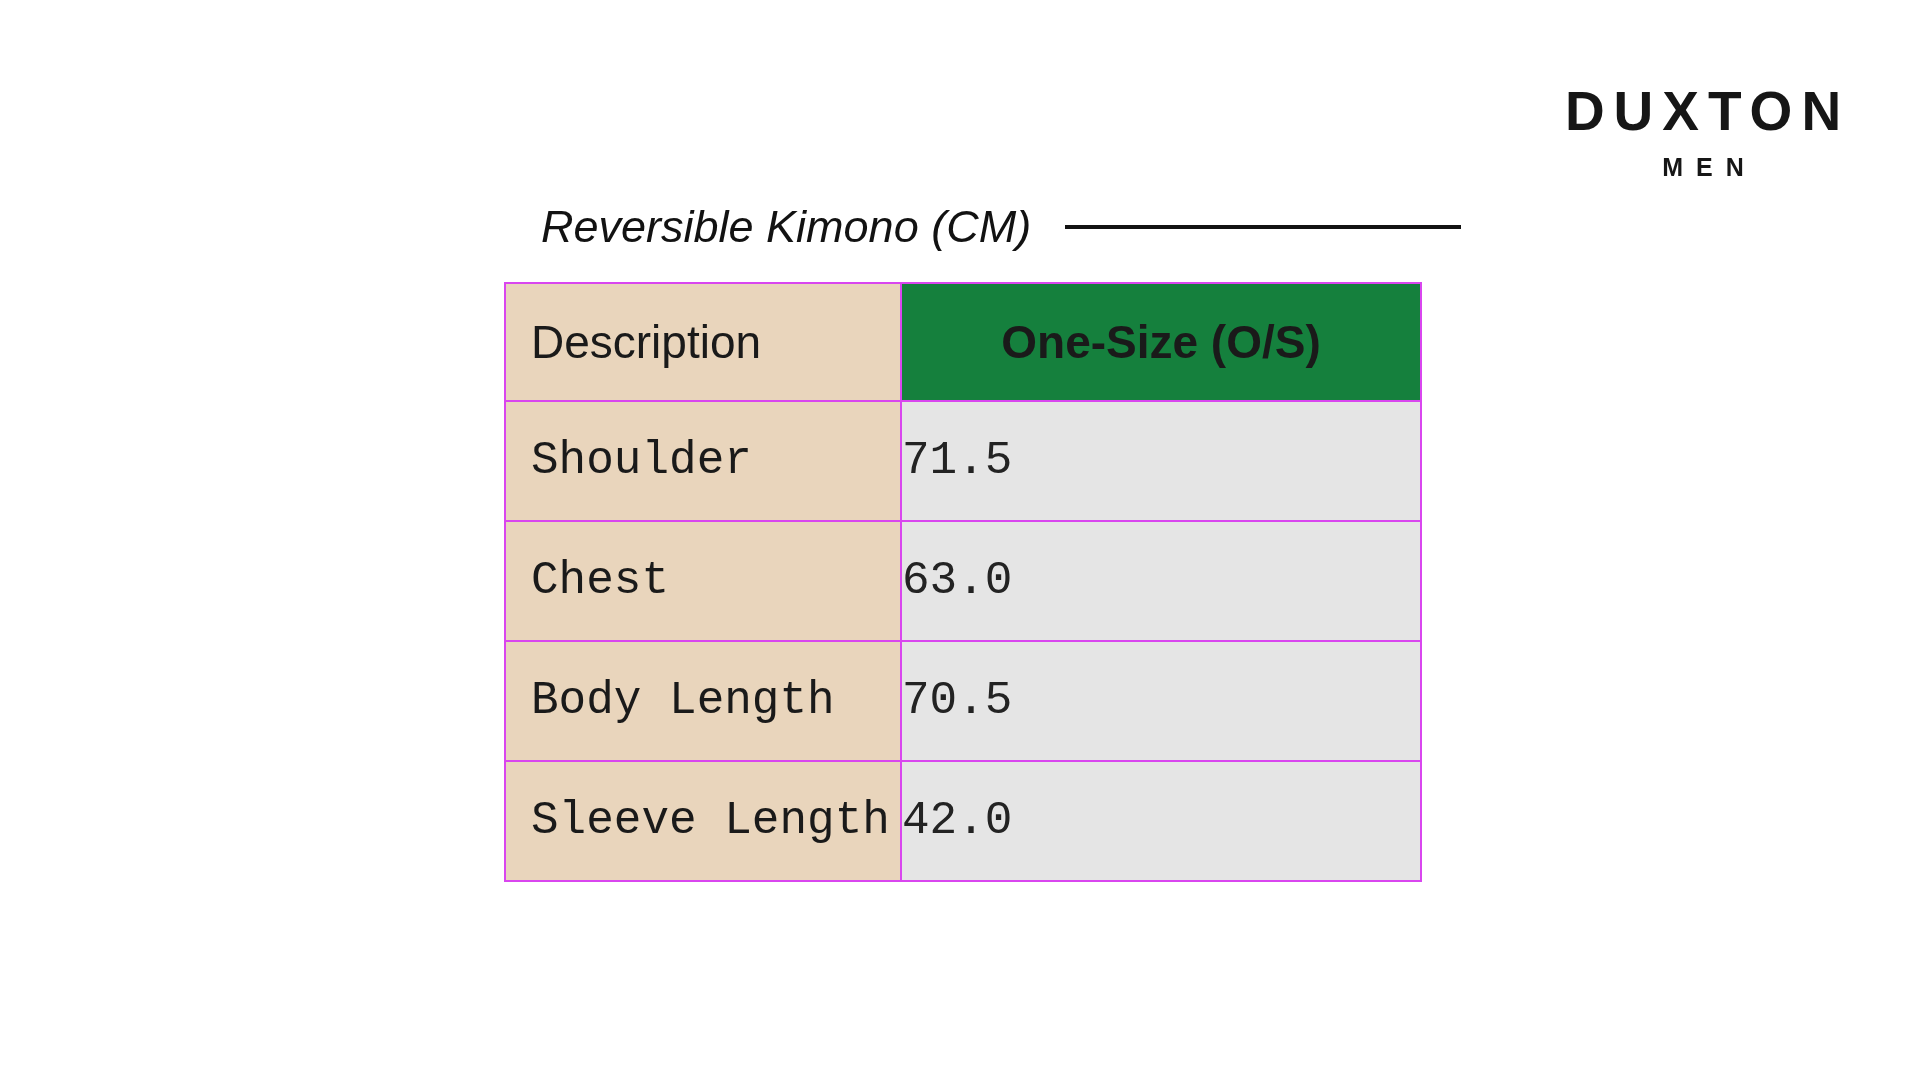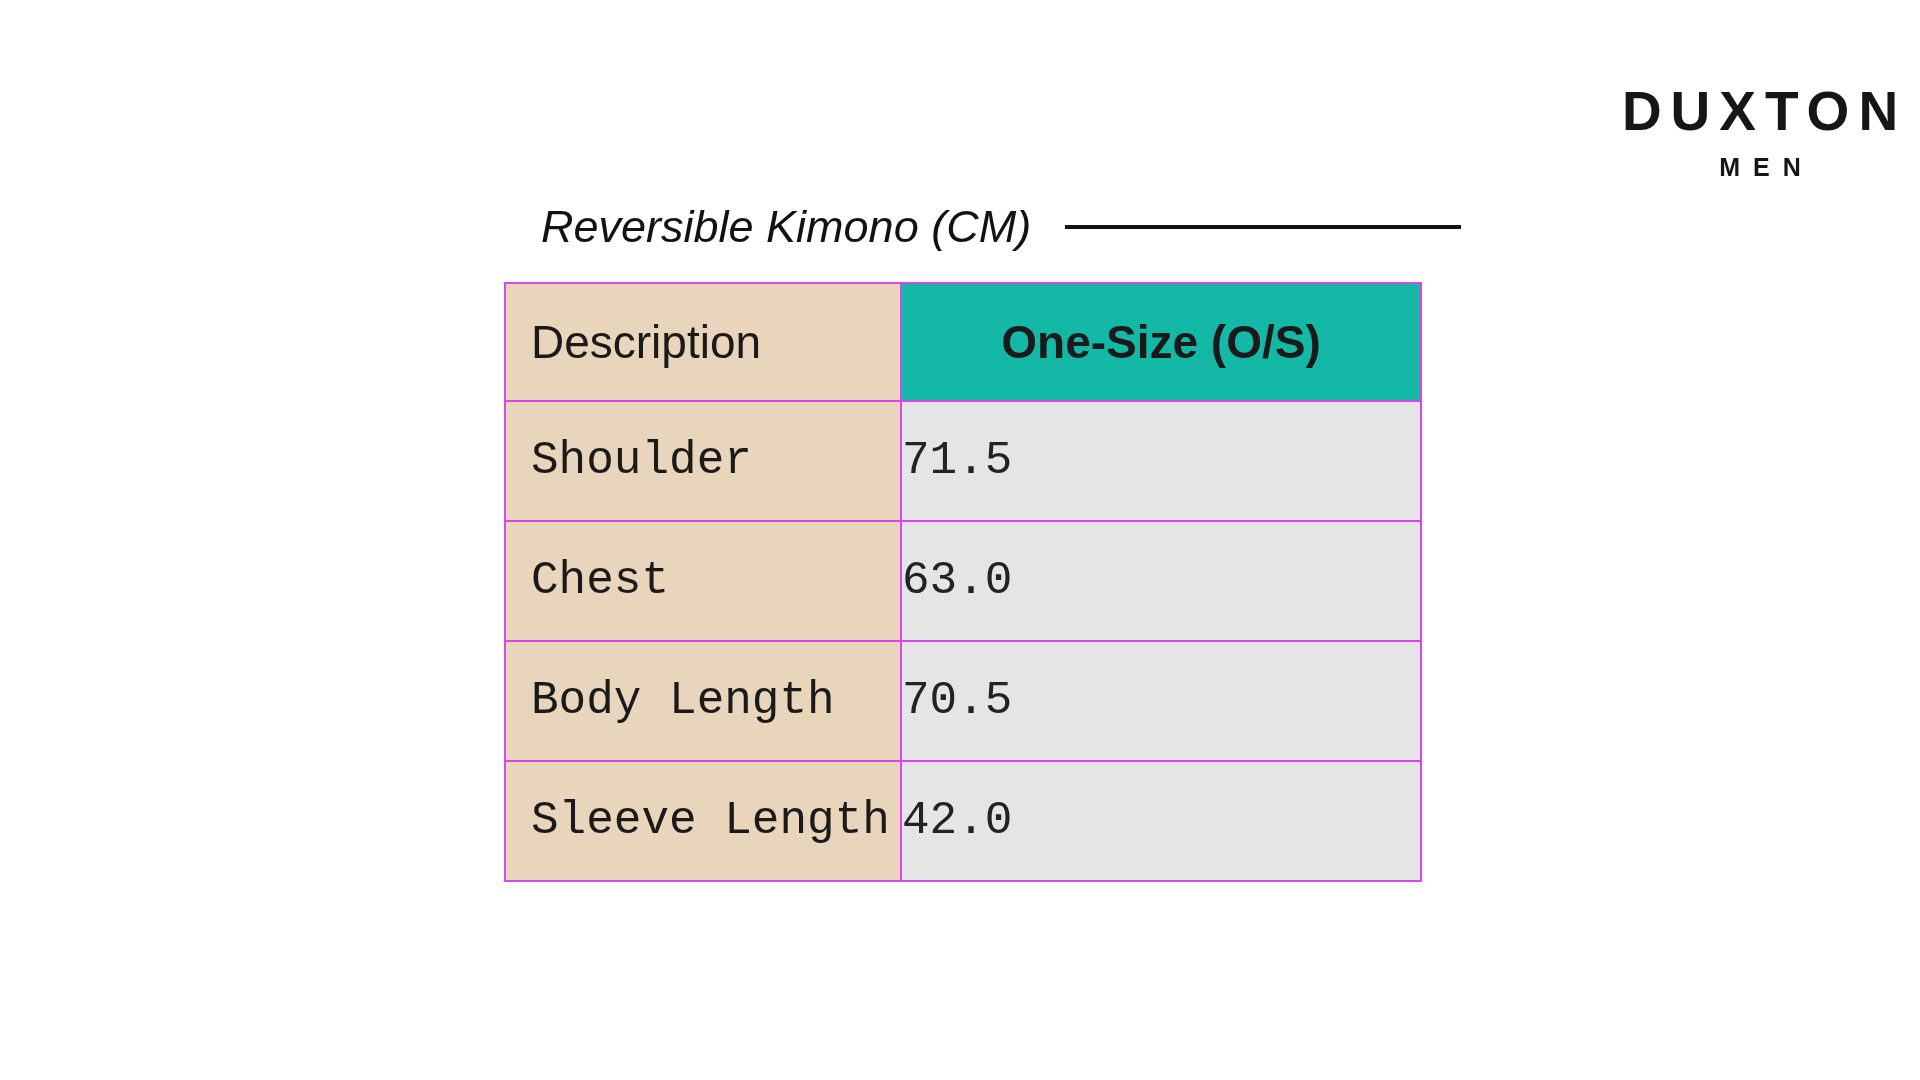--- a/index.html
+++ b/index.html
@@ -8,21 +8,21 @@
     background: #ffffff;
     font-family: "Liberation Sans", sans-serif;
     color: #1a1a1a;
     overflow: hidden;
   }
   .page { position: relative; width: 1920px; height: 1080px; background: #ffffff; }
 
   
   .brand {
     position: absolute;
-    left: 1615px; top: 84px;
+    left: 1558px; top: 84px;
     width: 290px;
     text-align: center;
     color: #161616;
   }
   .brand-name {
     font-size: 55px;
     font-weight: 700;
     letter-spacing: 9px;
     margin-right: -9px; 
     line-height: 1.0;
@@ -81,21 +81,21 @@
   tr.data-row   { height: 120px; font-family: Liberation Mono, monospace; }
 
   .c-label {
     background: #e9d5bc;
     text-align: left;
     padding-left: 25px;
     font-weight: 400;
   }
   th.c-label { font-weight: 400; }
   th.c-value {
-    background: #14b8a6;
+    background: #15803d;
     text-align: center;
     font-weight: 700;
     font-size: 48px;
   }
   td.c-value {
     background: #e5e5e5;
     text-align: left;
     font-weight: 400;
     color: #232323;
   }

